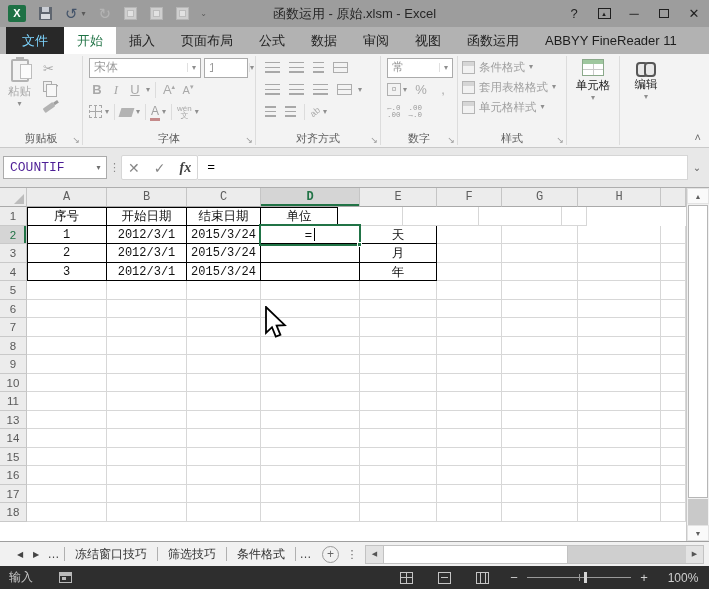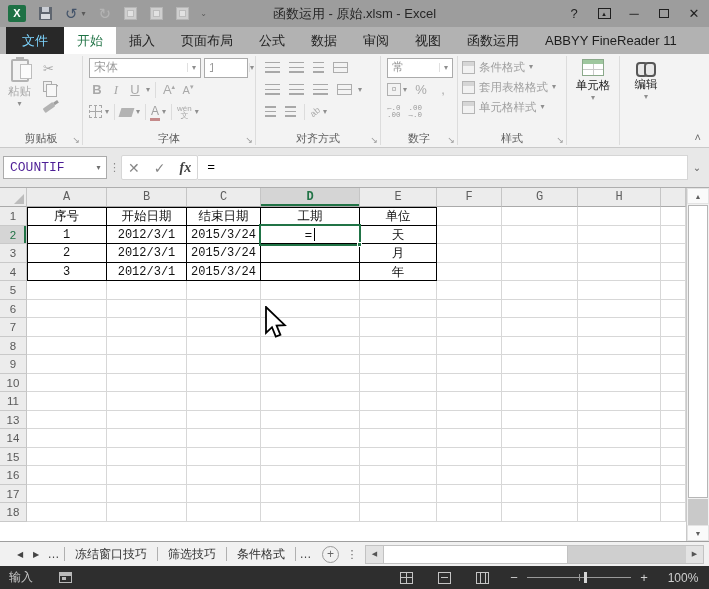--- a/index.html
+++ b/index.html
@@ -407,21 +407,20 @@
           <div class="col-h" style="width: 76px;">G</div>
           <div class="col-h" style="width: 83px;">H</div>
           <div class="col-h" style="width: 25px;"></div>
         </div>
       <div>
           <div class="grow">
             <div class="row-h">1</div>
             <div class="cell tbl bt bl" style="width: 80px;">序号</div>
             <div class="cell tbl bt" style="width: 80px; text-align: center;">开始日期</div>
             <div class="cell tbl bt" style="width: 74px;">结束日期</div>
-            <div class="cell tbl bt" style="width: 99px;">工期</div>
             <div class="cell tbl bt" style="width: 77px;">单位</div>
             <div class="cell" style="width: 65px;"></div>
             <div class="cell" style="width: 76px;"></div>
             <div class="cell" style="width: 83px;"></div>
             <div class="cell" style="width: 25px;"></div>
           </div>
           <div class="grow">
             <div class="row-h sel">2</div>
             <div class="cell tbl bl num" style="width: 80px;">1</div>
             <div class="cell tbl num" style="width: 80px;">2012/3/1</div>

